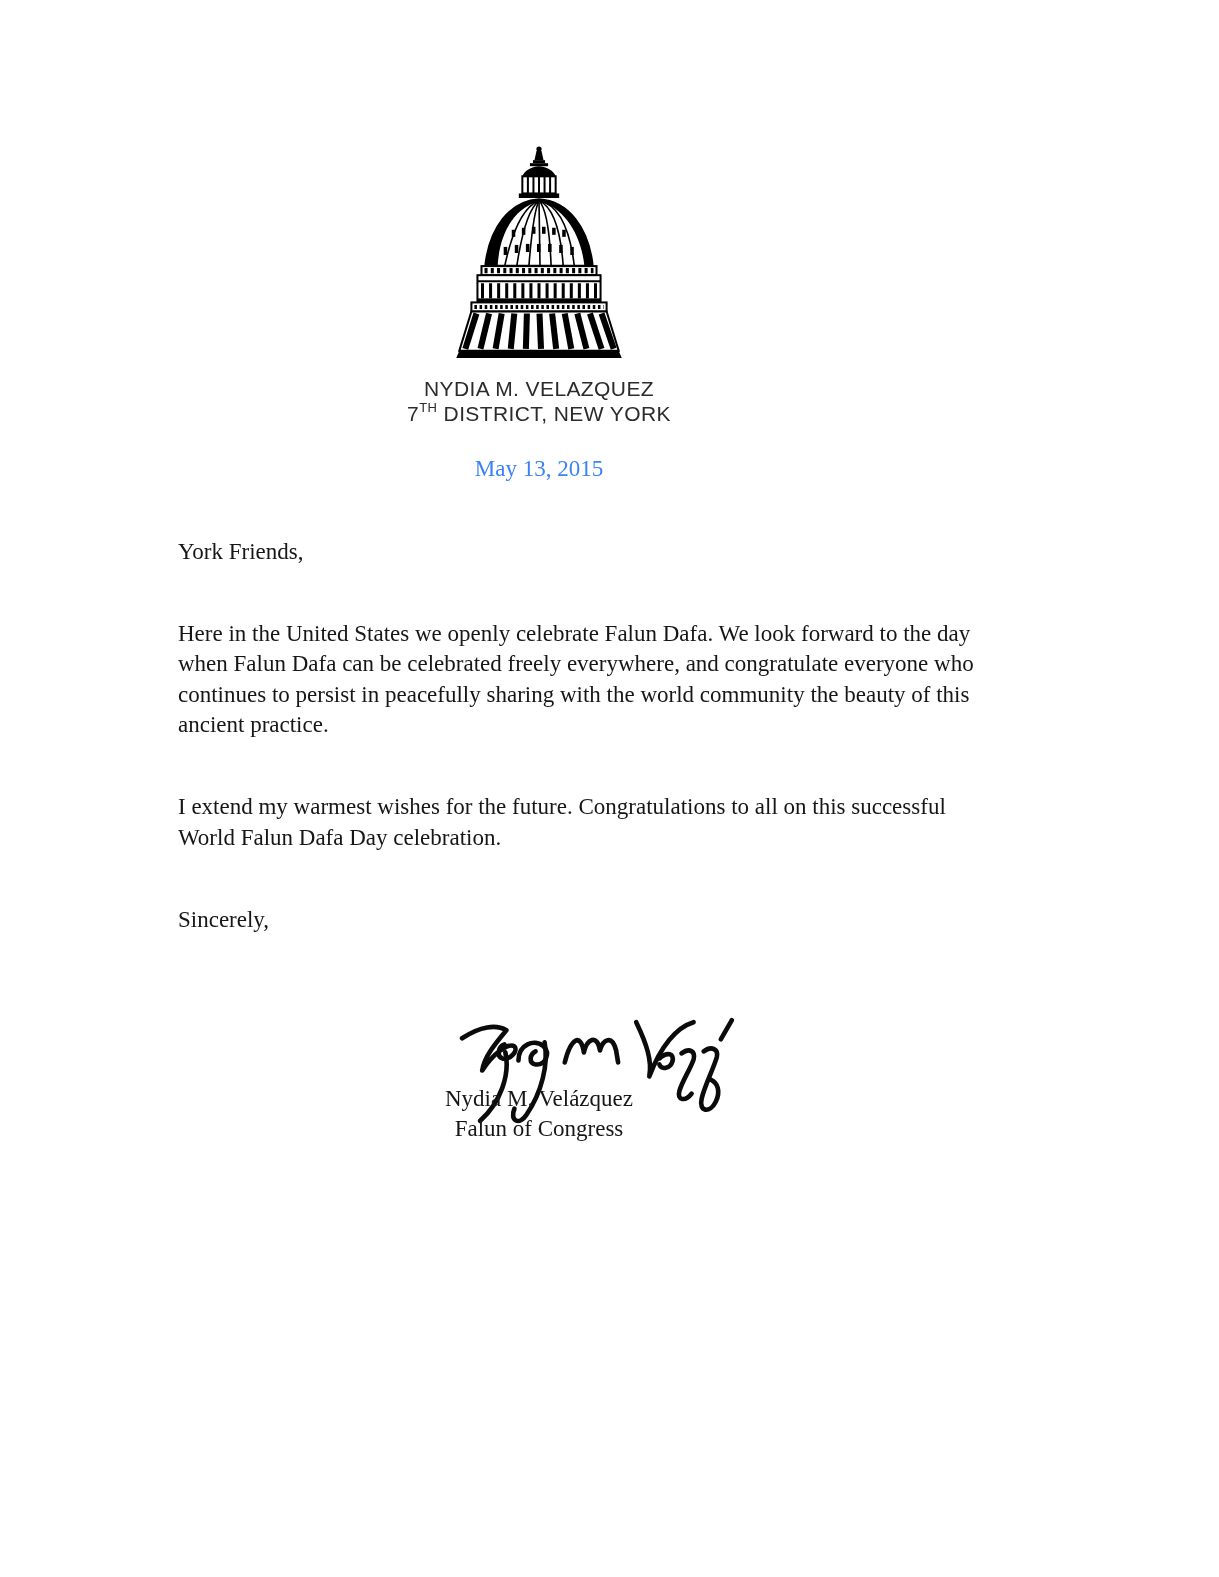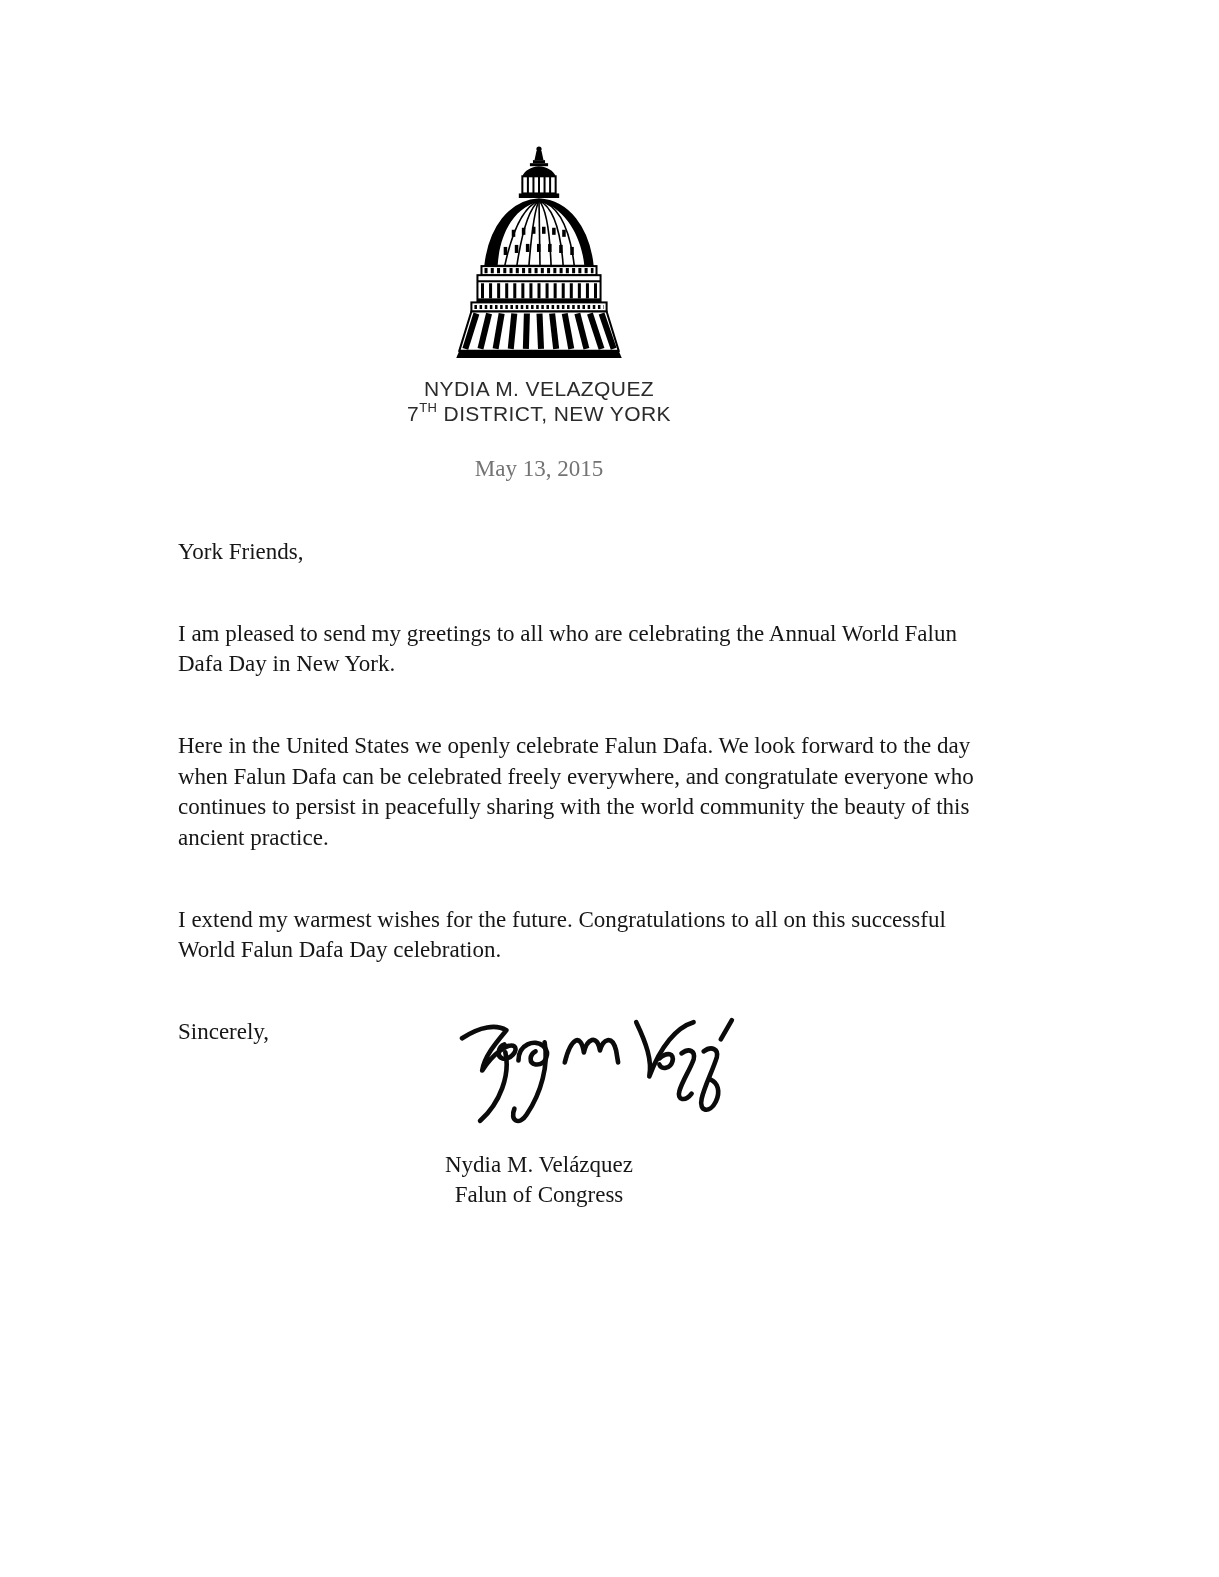--- a/index.html
+++ b/index.html
@@ -41,21 +41,21 @@
   .letterhead-district sup {
     font-size: 13px;
     vertical-align: 9px;
     line-height: 0;
   }
 
   .date-line {
     top: 456px;
     font-family: "Liberation Serif", serif;
     font-size: 23px;
-    color: #737373;
+    color: #3b82f6;
   }
 
   .letter-body {
     position: absolute;
     left: 178px;
     top: 506px;
     width: 900px;
     font-family: "Liberation Serif", serif;
     font-size: 23px;
     line-height: 30.5px;
@@ -69,21 +69,21 @@
     position: absolute;
     left: 452px;
     top: 998px;
     width: 302px;
     height: 146px;
   }
   .signature-wrap svg { display: block; width: 100%; height: 100%; }
 
   .signature-block {
     position: absolute;
-    top: 1150px;
+    top: 1084px;
     left: 0;
     width: 100%;
     text-align: center;
     font-family: "Liberation Serif", serif;
     font-size: 23px;
     line-height: 29.5px;
     color: #161616;
   }
 </style>
 </head>
@@ -191,22 +191,20 @@
     <span>NYDIA M. VELAZQUEZ</span>
   </div>
   <div class="centered-x letterhead-district">
     <span>7</span><sup>TH</sup><span> DISTRICT, NEW YORK</span>
   </div>
 
   <div class="centered-x date-line">May 13, 2015</div>
 
   <div class="letter-body">
     <p>York Friends,</p>
-    <p>I am pleased to send my greetings to all who are celebrating the Annual World Falun
-Dafa Day in New York.</p>
     <p>Here in the United States we openly celebrate Falun Dafa. We look forward to the day
 when Falun Dafa can be celebrated freely everywhere, and congratulate everyone who
 continues to persist in peacefully sharing with the world community the beauty of this
 ancient practice.</p>
     <p>I extend my warmest wishes for the future. Congratulations to all on this successful
 World Falun Dafa Day celebration.</p>
     <p class="closing">Sincerely,</p>
   </div>
 
   <div class="signature-wrap">

